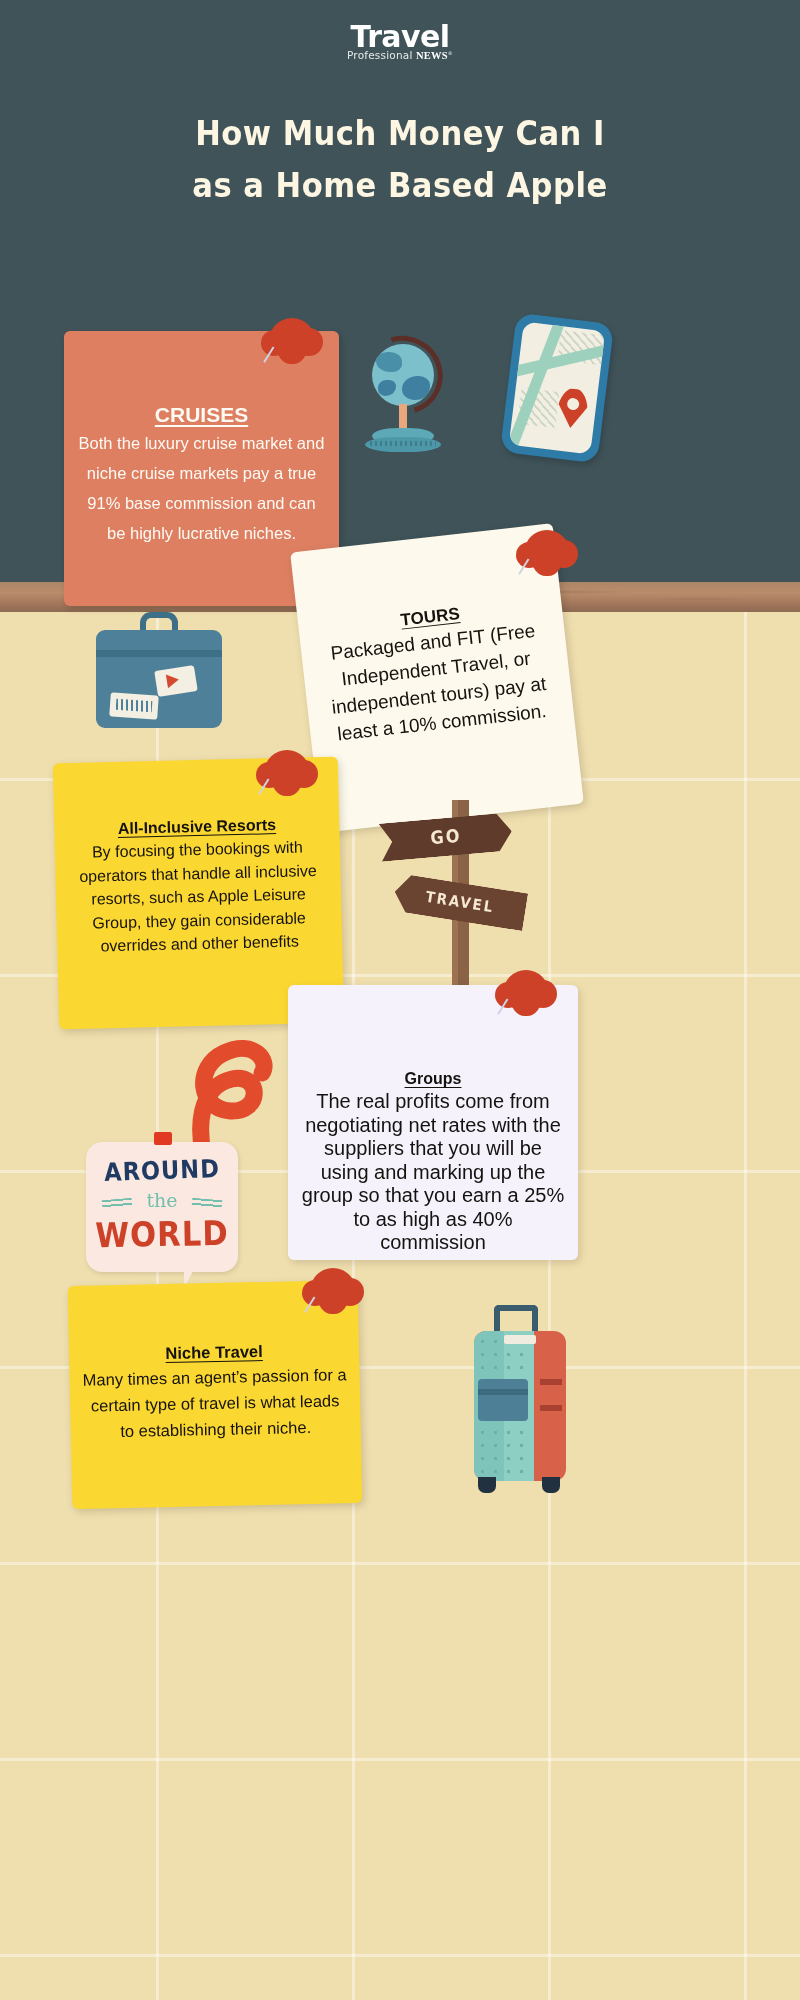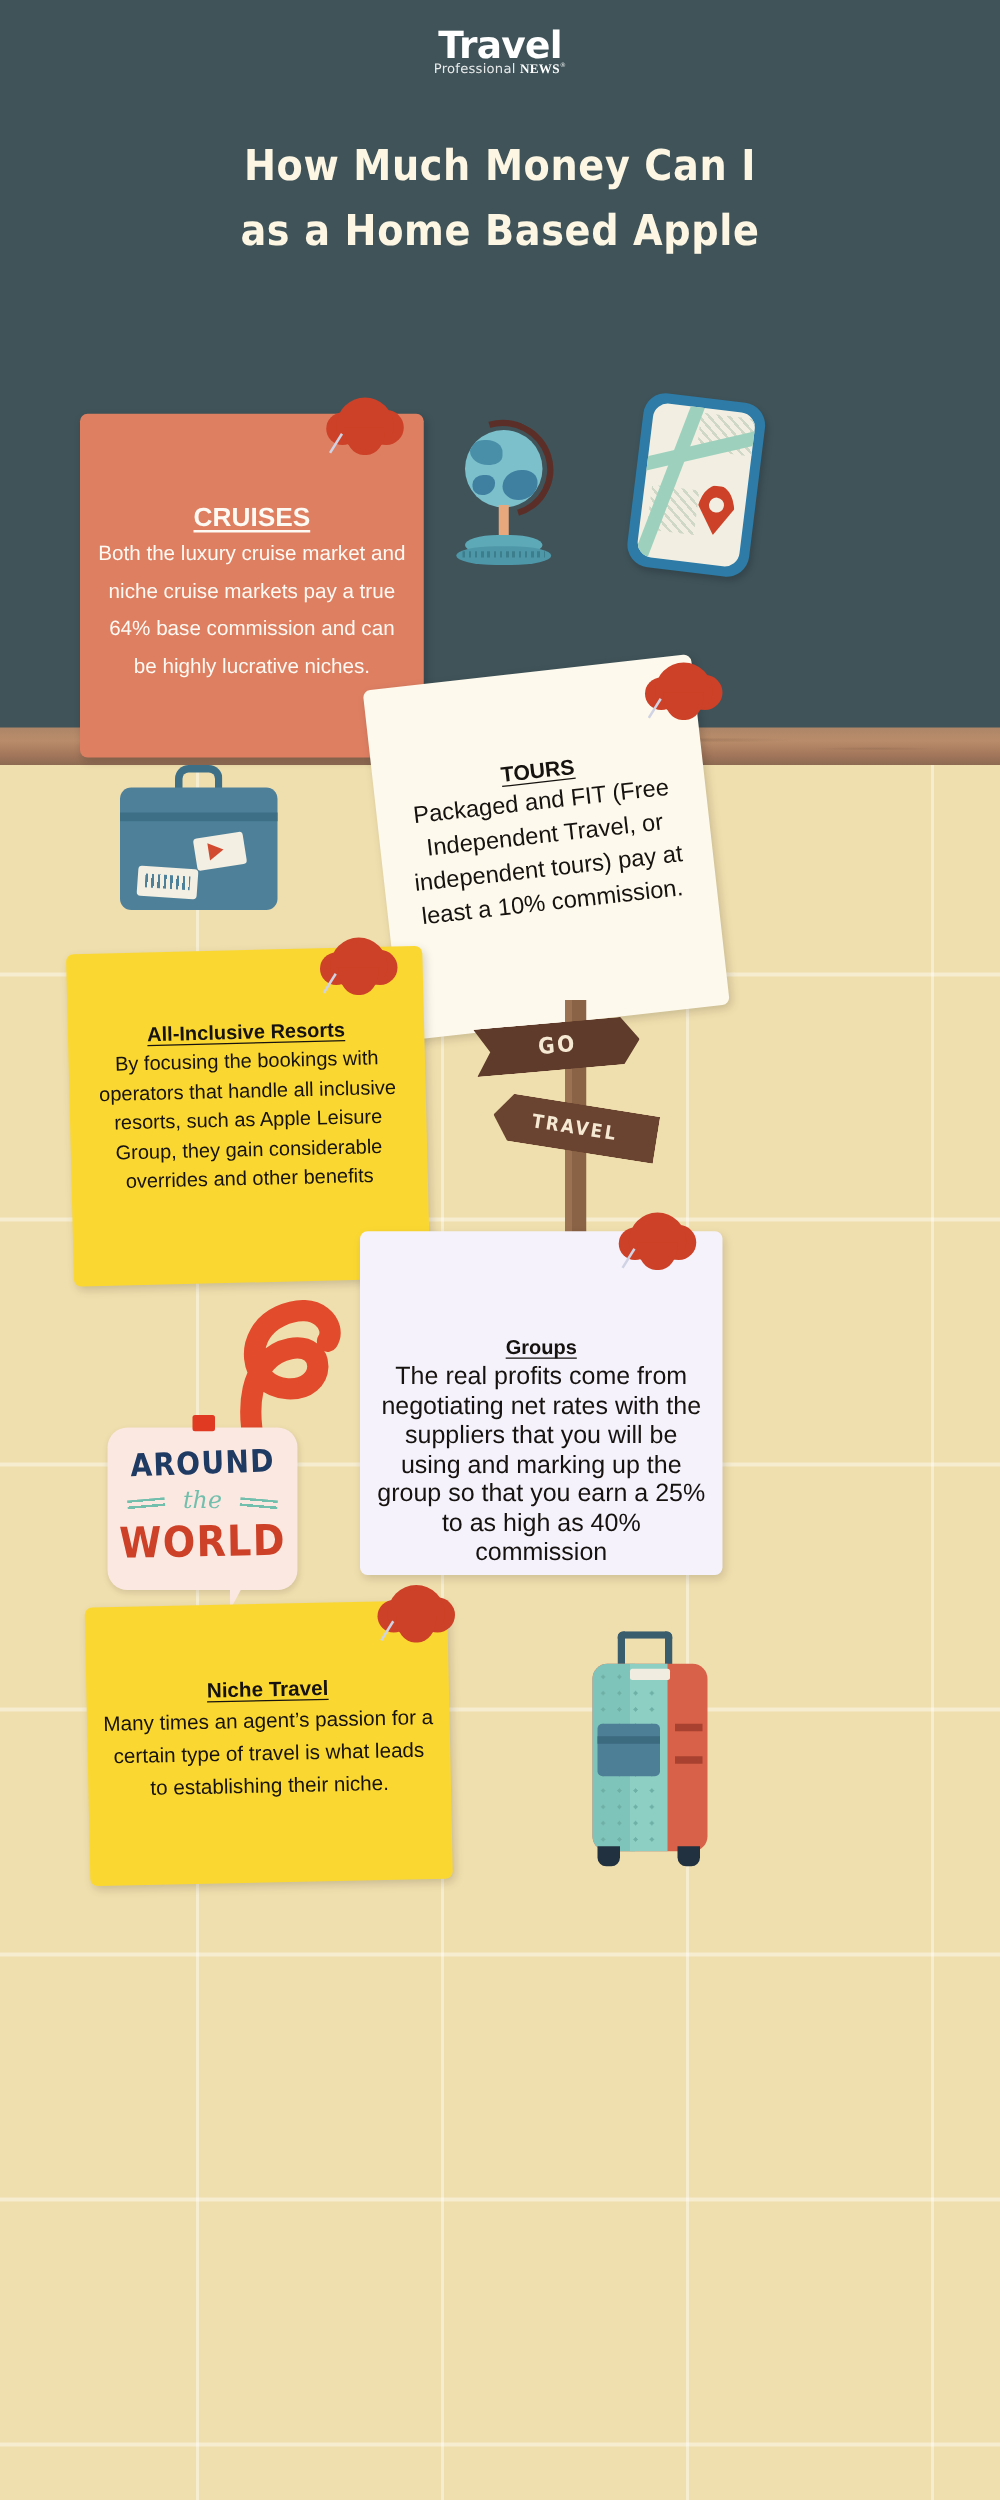--- a/index.html
+++ b/index.html
@@ -303,21 +303,21 @@
     border-bottom:26px solid transparent;
   }
   .bubble .ln1 {
     position:absolute; left:0; top:14px; width:152px; text-align:center;
     font-family:"DejaVu Sans Condensed","Liberation Sans",sans-serif;
     font-weight:bold; font-size:25px; color:#1f3a63;
     letter-spacing:1px; transform:rotate(-2deg);
   }
   .bubble .ln2 {
     position:absolute; left:0; top:47px; width:152px; text-align:center;
-    font-family:"DejaVu Serif",serif; font-style:italic;
+    font-family:"DejaVu Serif",serif; 
     font-size:19px; color:#73bfae;
   }
   .bubble .dash-l, .bubble .dash-r {
     position:absolute; top:57px; width:30px; height:9px;
     background:repeating-linear-gradient(180deg,#73bfae 0 2px,transparent 2px 5px);
   }
   .bubble .dash-l { left:16px; transform:rotate(-5deg); }
   .bubble .dash-r { right:16px; transform:rotate(5deg); }
   .bubble .ln3 {
     position:absolute; left:0; top:72px; width:152px; text-align:center;
@@ -413,21 +413,21 @@
     <div class="blk1"></div>
     <div class="blk2"></div>
     <div class="road1"></div>
     <div class="road2"></div>
     <div class="pinmap"></div>
   </div>
 </div>
 
 <div class="note" id="note-cruises">
   <div class="h">CRUISES</div>
-  <div class="b">Both the luxury cruise market and niche cruise markets pay a true 64% base commission and can be highly lucrative niches.</div>
+  <div class="b">Both the luxury cruise market and niche cruise markets pay a true 91% base commission and can be highly lucrative niches.</div>
 </div>
 <div class="pin" id="pin-cruises">
   <div class="lobeL"></div>
     <div class="lobeR"></div>
     <div class="head"></div>
   <div class="waist"></div>
     <div class="needle"></div>
 </div>
 
 <div class="suitcase">

